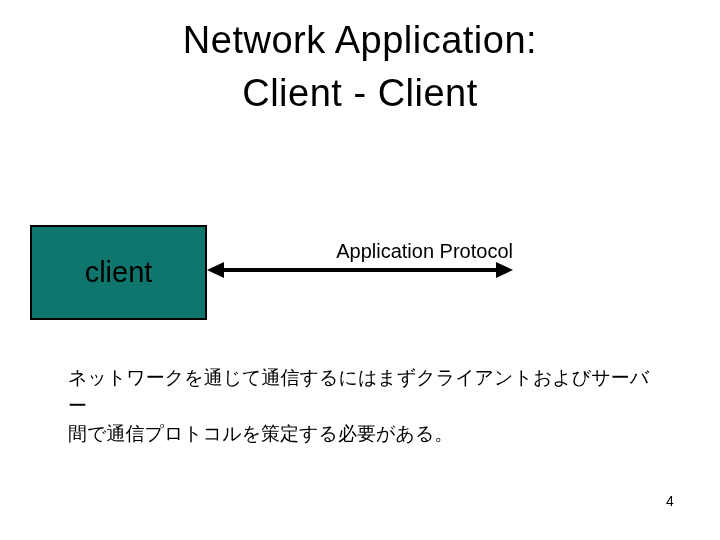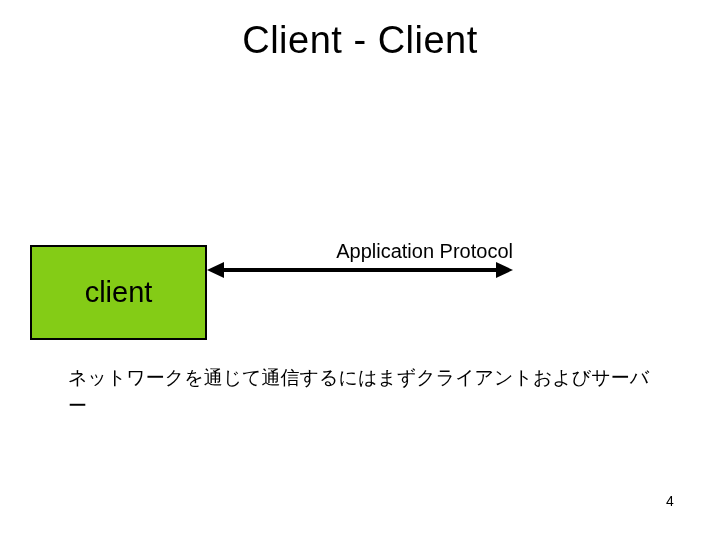--- a/index.html
+++ b/index.html
@@ -28,27 +28,26 @@
     font-weight: normal;
     color: #000000;
     letter-spacing: 0.5px;
   }
   .node-box {
     position: absolute;
     top: 225px;
     width: 177px;
     height: 95px;
     border: 2px solid #000000;
-    background: #84cc16;
+    background: #0f766e;
     display: flex;
     align-items: center;
     justify-content: center;
     font-size: 29px;
     color: #000000;
-    margin-top: 20px;
   }
   .client-box { left: 30px; }
   .server-box { left: 512px; width: 178px; }
   .arrow-label {
     position: absolute;
     left: 207px;
     top: 240px;
     width: 306px;
     text-align: right;
     font-size: 20px;
@@ -81,35 +80,37 @@
     font-size: 14px;
     color: #000000;
   }
 </style>
 </head>
 <body>
 
 <div class="slide">
 
   <div class="title">
+    <div>Network Application:</div>
     <div>Client - Client</div>
   </div>
 
   <div class="node-box client-box">
     <span>client</span>
   </div>
 
   <div class="arrow-label">Application Protocol</div>
 
   <svg class="arrow-svg" viewBox="0 0 306 22" xmlns="http://www.w3.org/2000/svg">
     <line x1="13" y1="11" x2="293" y2="11" stroke="#000000" stroke-width="4"></line>
     <polygon points="0,11 17,3 17,19" fill="#000000"></polygon>
     <polygon points="306,11 289,3 289,19" fill="#000000"></polygon>
   </svg>
 
 
   <div class="body-text">
     <div>ネットワークを通じて通信するにはまずクライアントおよびサーバー</div>
+    <div>間で通信プロトコルを策定する必要がある。</div>
   </div>
 
   <div class="page-number">4</div>
 
 </div>
 
 </body></html>

